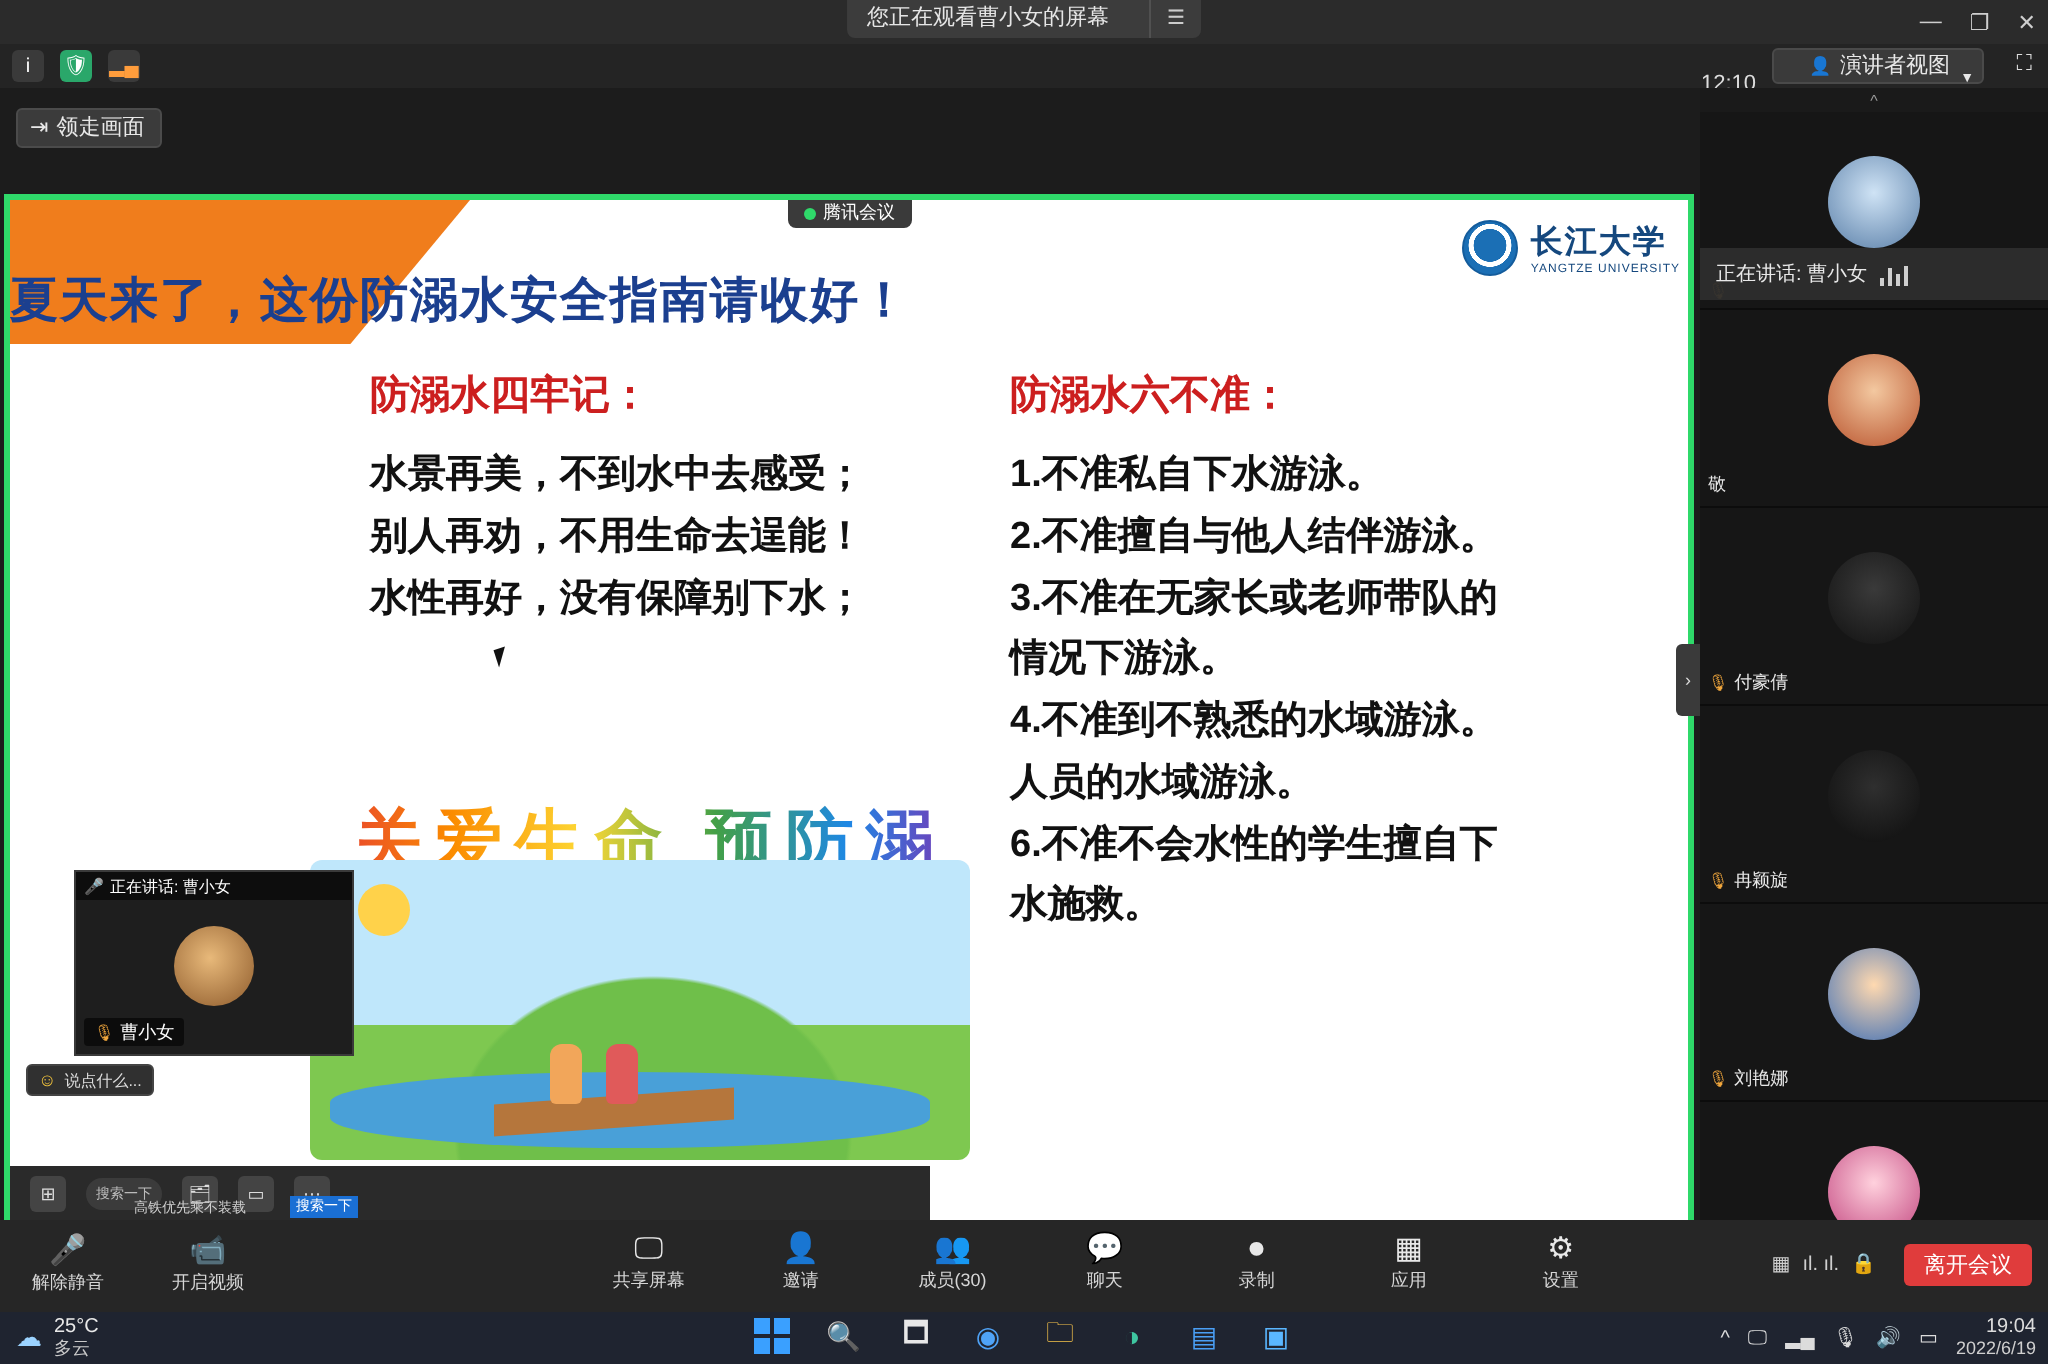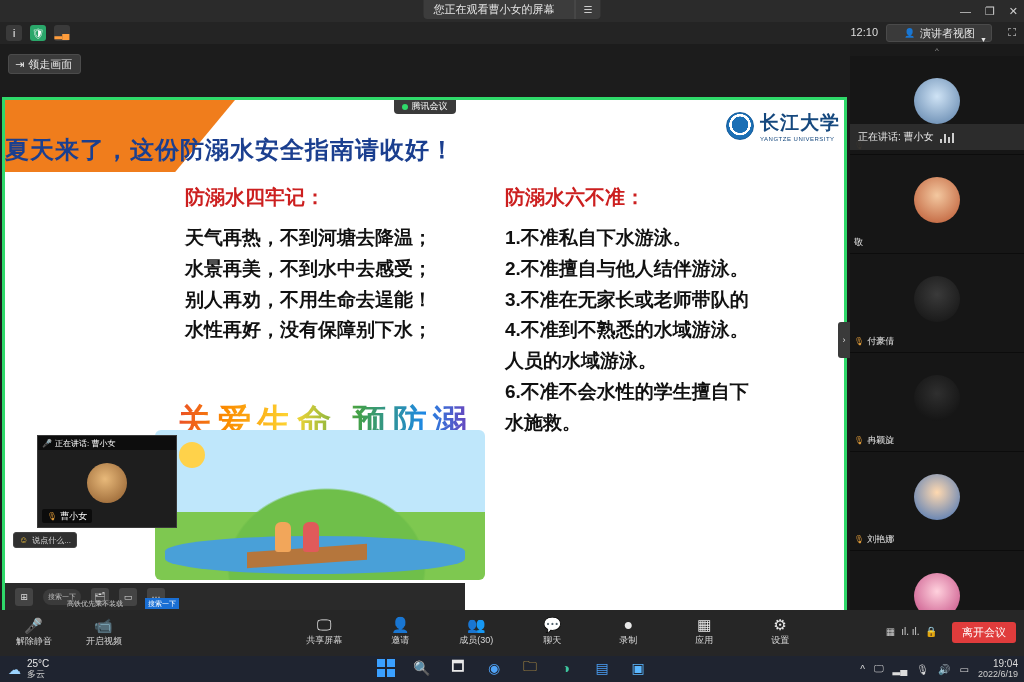--- a/index.html
+++ b/index.html
@@ -34,21 +34,21 @@
     background: #242424;
   }
   .subbar-left { position: absolute; left: 6px; top: 3px; display: flex; gap: 8px; align-items: center; }
   .mini-ico {
     width: 16px; height: 16px; border-radius: 3px; display: inline-flex;
     align-items: center; justify-content: center; font-size: 10px; color: #fff;
   }
   .ico-info { background: #3a3a3a; }
   .ico-shield { background: #2aa76a; }
   .ico-signal { background: #3a3a3a; color: #ff9d3c; }
-  .clock-lbl { position: absolute; right: 146px; top: 4px; font-size: 11px; color: #ddd; }
+  .clock-lbl { position: absolute; right: 146px; top: 14px; font-size: 11px; color: #ddd; }
   .view-select {
     position: absolute; right: 32px; top: 2px; height: 18px;
     background: #3a3a3a; border: 1px solid #4a4a4a; border-radius: 3px;
     color: #e8e8e8; font-size: 11px; padding: 0 16px 0 18px; line-height: 17px;
     display: flex; align-items: center; gap: 4px;
   }
   .view-select .person { font-size: 9px; }
   .view-select .caret { position: absolute; right: 4px; top: 6px; font-size: 7px; }
   .expand-ico { position: absolute; right: 8px; top: 4px; font-size: 11px; color: #ddd; }
 
@@ -84,21 +84,21 @@
     clip-path: polygon(0 0, 100% 0, 74% 100%, 0 100%);
   }
   .slide-univ {
     position: absolute; right: 4px; top: 10px; display: flex; align-items: center; gap: 6px;
   }
   .univ-seal {
     width: 28px; height: 28px; border-radius: 50%;
     background: radial-gradient(circle at 50% 45%, #1b6fb5 0 42%, #ffffff 43% 55%, #1b6fb5 56% 100%);
     border: 1px solid #145c9c;
   }
-  .univ-name { color: #15487e; font-size: 19px; font-weight: bold; letter-spacing: 1px; }
+  .univ-name { color: #15487e; font-size: 16px; font-weight: bold; letter-spacing: 1px; }
   .univ-sub { color: #15487e; font-size: 6px; letter-spacing: .5px; }
   .slide-title {
     position: absolute; left: 0; right: 0; top: 34px; 
     color: #1b3f8f; font-size: 24px; font-weight: bold; letter-spacing: 1px;
   }
   .col-left { position: absolute; left: 180px; top: 84px; width: 300px; }
   .col-right { position: absolute; left: 500px; top: 84px; width: 320px; }
   .col-head { color: #cc1f1f; font-size: 20px; font-weight: bold; margin-bottom: 12px; }
   .col-line { color: #111; font-size: 19px; font-weight: bold; line-height: 1.62; }
   .rainbow-art {
@@ -317,31 +317,31 @@
           <div>
             <div class="univ-name">长江大学</div>
             <div class="univ-sub">YANGTZE UNIVERSITY</div>
           </div>
         </div>
 
         <div class="slide-title">夏天来了，这份防溺水安全指南请收好！</div>
 
         <div class="col-left">
           <div class="col-head">防溺水四牢记：</div>
-          <div class="col-line">天气再热，不到河塘去降温；</div>
           <div class="col-line">水景再美，不到水中去感受；</div>
           <div class="col-line">别人再劝，不用生命去逞能！</div>
           <div class="col-line">水性再好，没有保障别下水；</div>
         </div>
 
         <div class="col-right">
           <div class="col-head">防溺水六不准：</div>
           <div class="col-line">1.不准私自下水游泳。</div>
           <div class="col-line">2.不准擅自与他人结伴游泳。</div>
           <div class="col-line">3.不准在无家长或老师带队的</div>
+          <div class="col-line">情况下游泳。</div>
           <div class="col-line">4.不准到不熟悉的水域游泳。</div>
           <div class="col-line">人员的水域游泳。</div>
           <div class="col-line">6.不准不会水性的学生擅自下</div>
           <div class="col-line">水施救。</div>
         </div>
 
         <div class="rainbow-art">关爱生命 预防溺水</div>
         <div class="scene">
           <div class="sun"></div>
           <div class="pond"></div>

